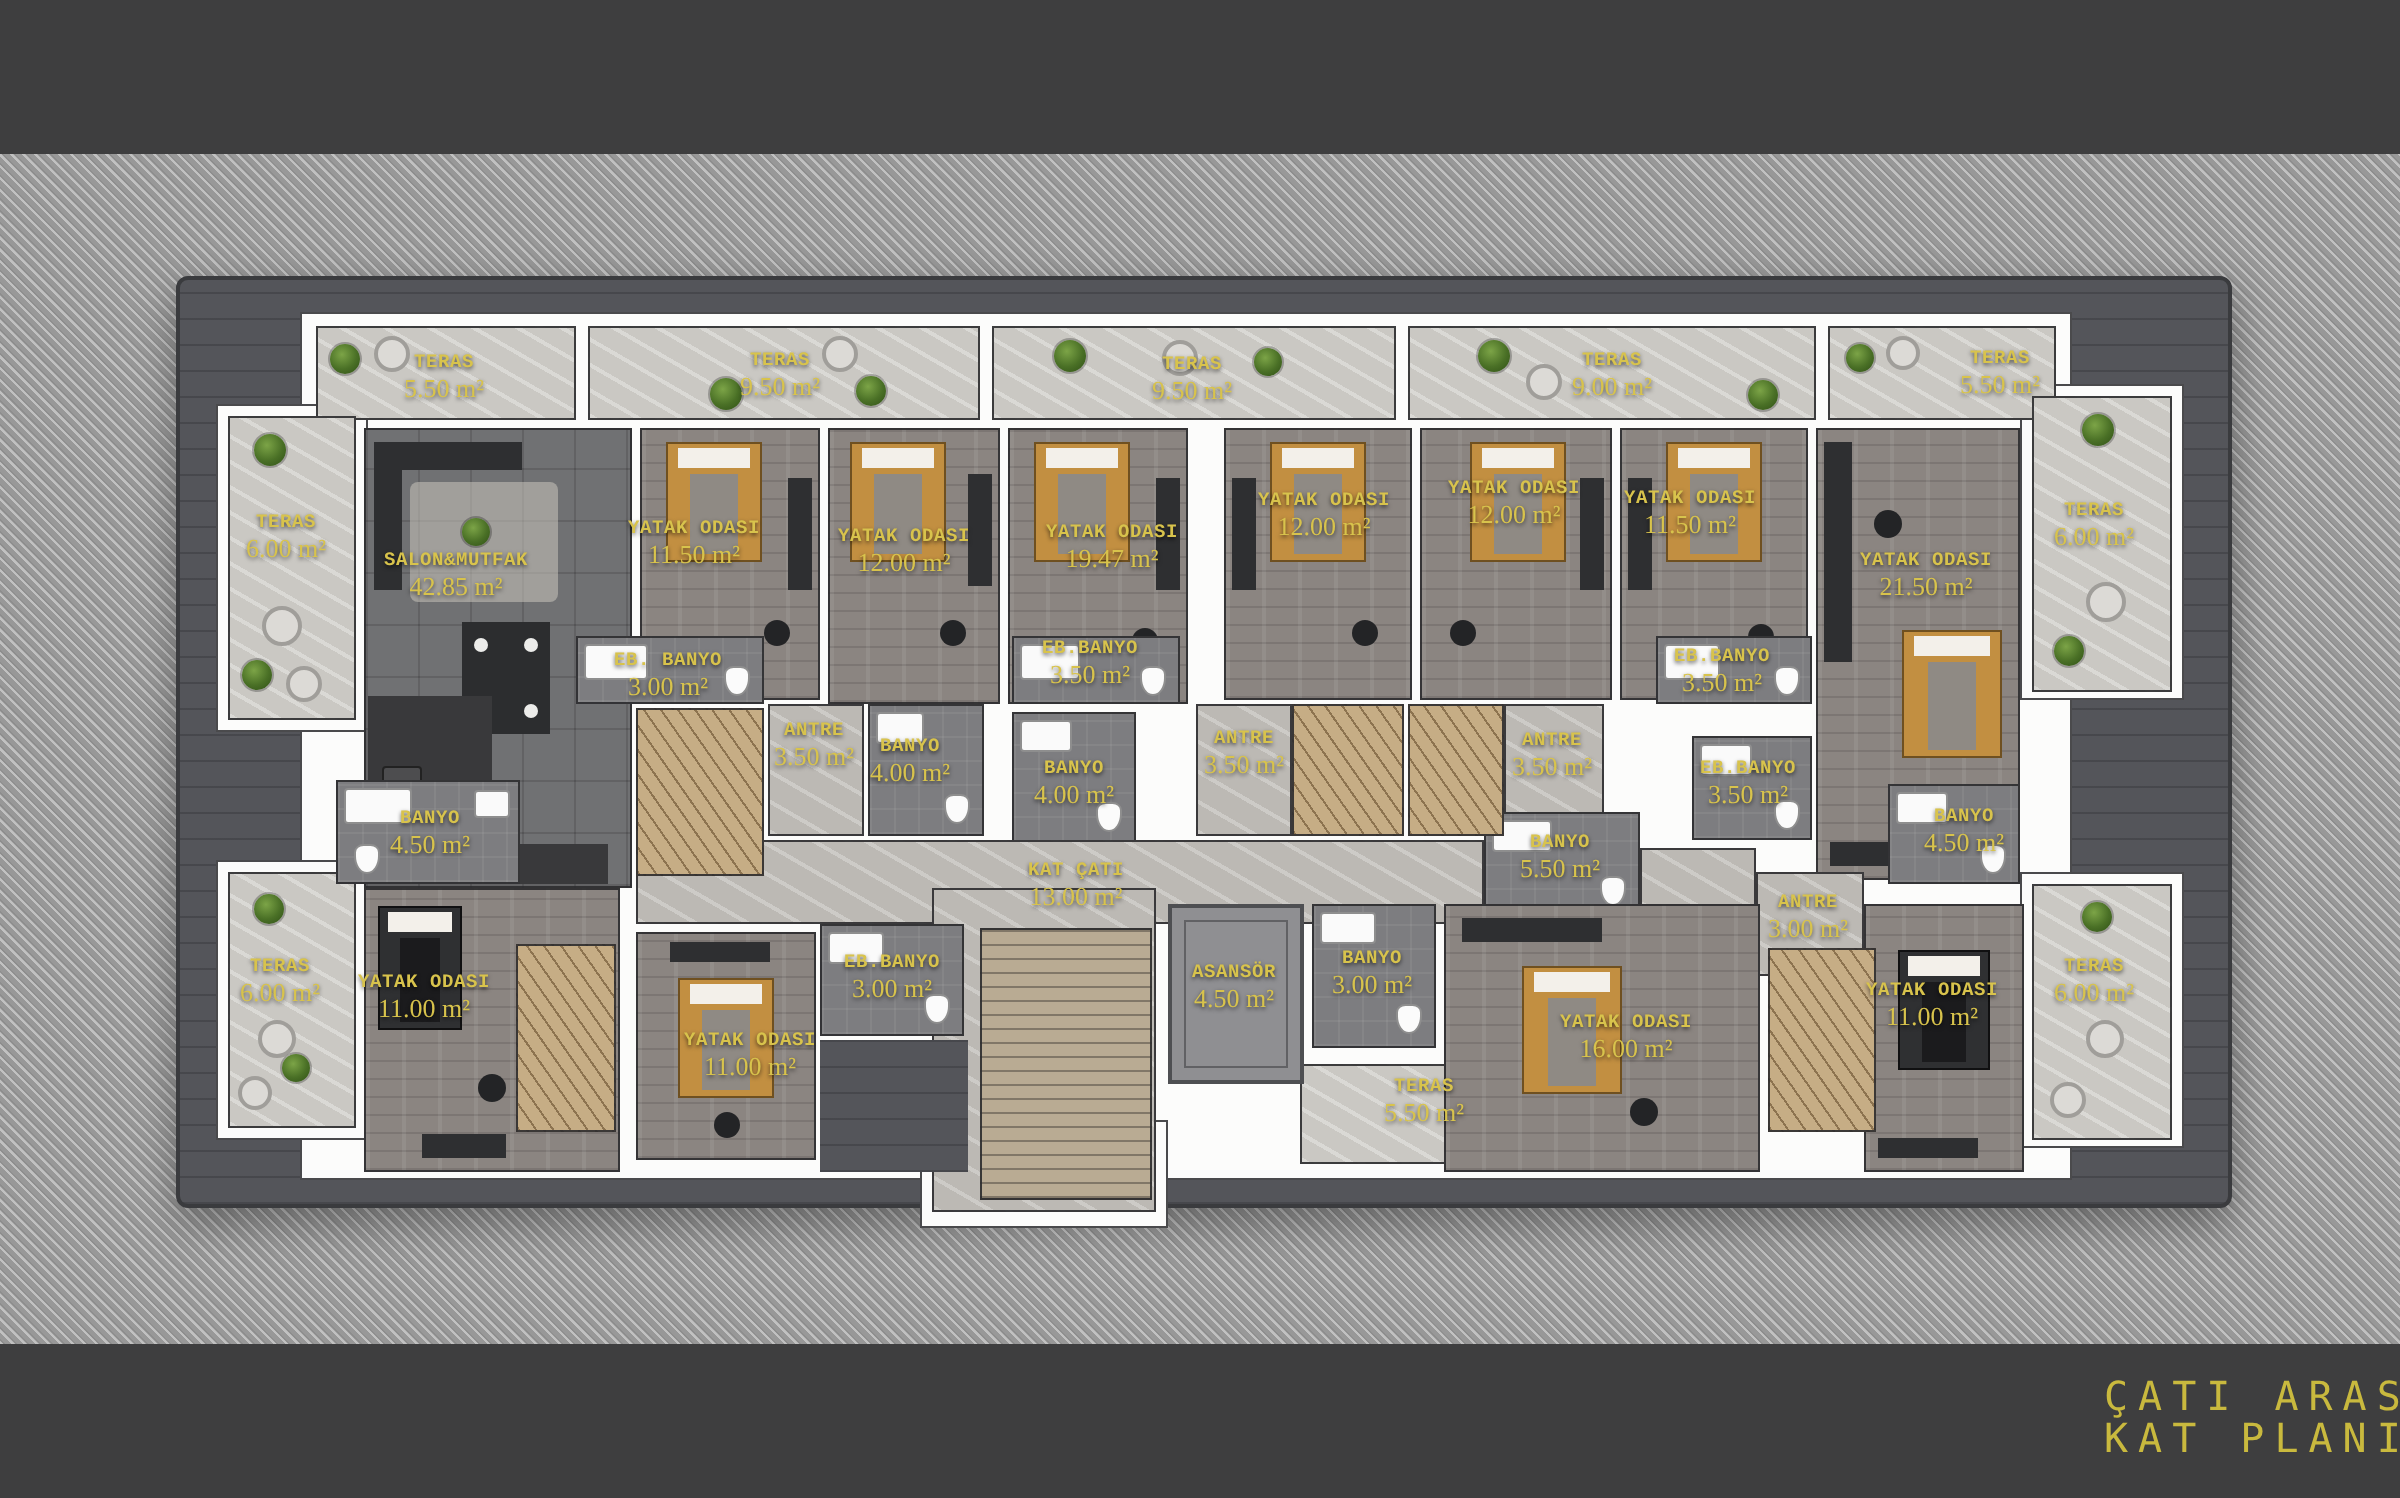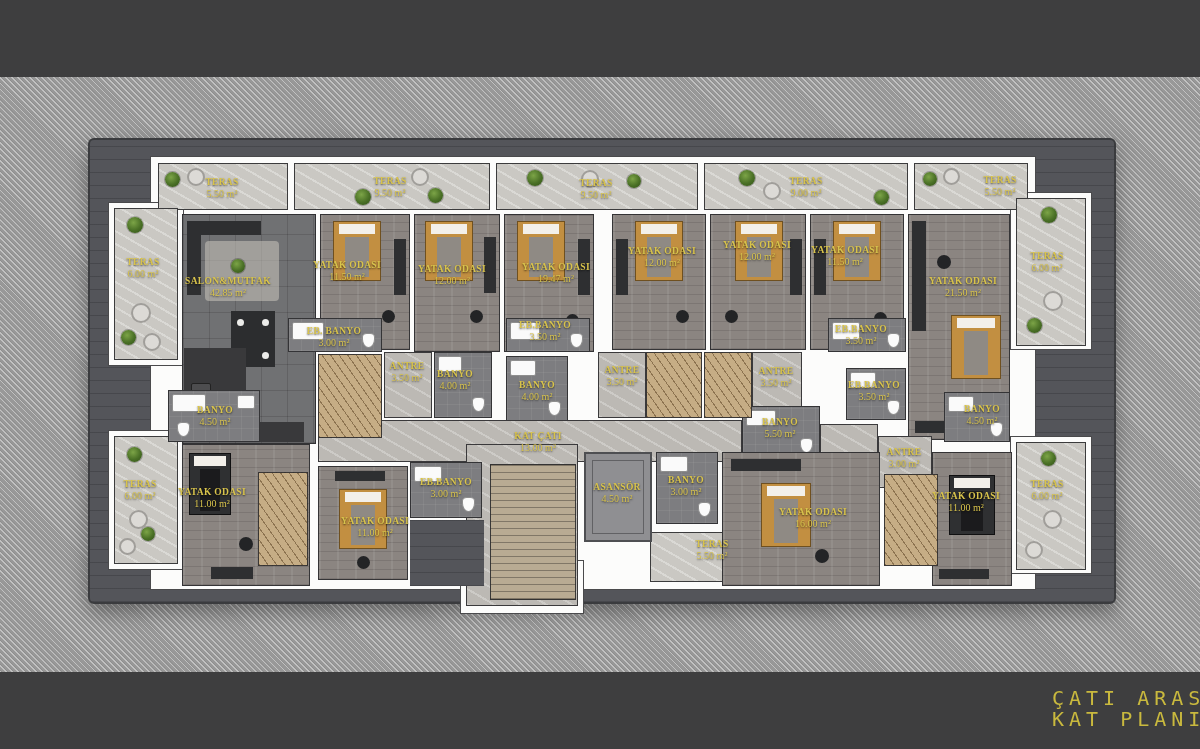--- a/index.html
+++ b/index.html
@@ -26,22 +26,22 @@
   .ti{background-color:#707173;background-image:repeating-linear-gradient(90deg, rgba(0,0,0,.13) 0 1px, transparent 1px 26px),repeating-linear-gradient(0deg, rgba(0,0,0,.13) 0 1px, transparent 1px 26px);}
   .bt{background-color:#7d7d80;background-image:repeating-linear-gradient(90deg, rgba(255,255,255,.06) 0 1px, transparent 1px 12px),repeating-linear-gradient(0deg, rgba(255,255,255,.06) 0 1px, transparent 1px 12px);}
   .sf{background-color:#c6ad85;background-image:repeating-linear-gradient(55deg, rgba(70,45,15,.45) 0 1px, transparent 1px 7px);}
   .sm{background-color:#b9ab93;background-image:repeating-linear-gradient(0deg, rgba(0,0,0,.30) 0 1px, transparent 1px 7px);}
   .lift{background:#8f8f92;border:2px solid #4e4f52;}
   .lift::before{content:"";position:absolute;inset:6px;border:1px solid rgba(60,60,62,.55);}
   .patch{position:absolute;background-color:#54555a;background-image:repeating-linear-gradient(0deg, rgba(0,0,0,.16) 0 1px, transparent 1px 13px);}
   
   .rlabel{position:absolute;transform:translate(-50%,-50%);text-align:center;color:#d8c34c;
           text-shadow:0 1px 2px rgba(0,0,0,.65);line-height:1.2;white-space:nowrap;z-index:40;}
-  .rlabel .nm{display:block;font-size:9.5px;font-weight:bold;letter-spacing:.3px;}
-  .rlabel .ar{display:block;font-size:10px;}
+  .rlabel .nm{display:block;font-size:9.5px;font-weight:bold;letter-spacing:.3px;font-family:Liberation Mono, monospace;}
+  .rlabel .ar{display:block;font-size:13px;}
   
   .bed{position:absolute;background:#c28f41;border:1px solid #6f5020;}
   .bed::before{content:"";position:absolute;left:10%;right:10%;top:2px;height:10px;background:#f3f0ea;}
   .bed::after{content:"";position:absolute;left:24%;right:24%;top:15px;bottom:3px;background:#8f8a84;}
   .bed.dark{background:#2f3032;border-color:#101011;}
   .bed.dark::after{background:#1b1b1d;}
   .wrd{position:absolute;background:#2e2f31;}
   .pouf{position:absolute;background:#232426;border-radius:50%;}
   .plant{position:absolute;border-radius:50%;background:radial-gradient(circle at 40% 35%, #7ca447 0%, #4a7026 55%, #2f4f16 100%);box-shadow:0 0 0 1px rgba(0,0,0,.25);}
   .tbl{position:absolute;border-radius:50%;background:#dcdad6;border:2px solid #a09e9a;box-sizing:border-box;}

